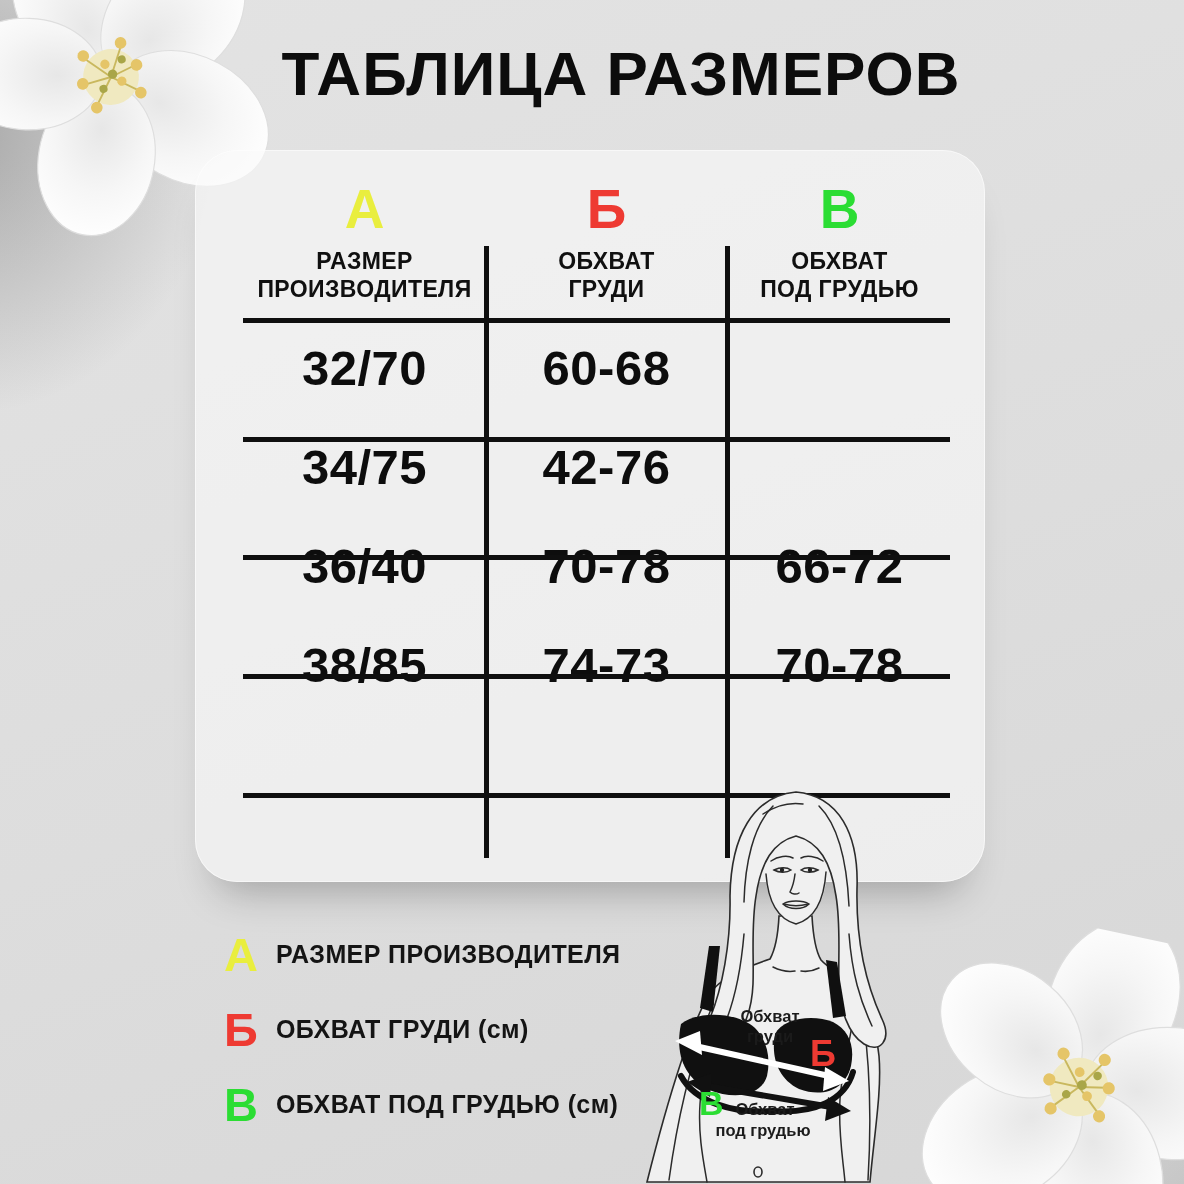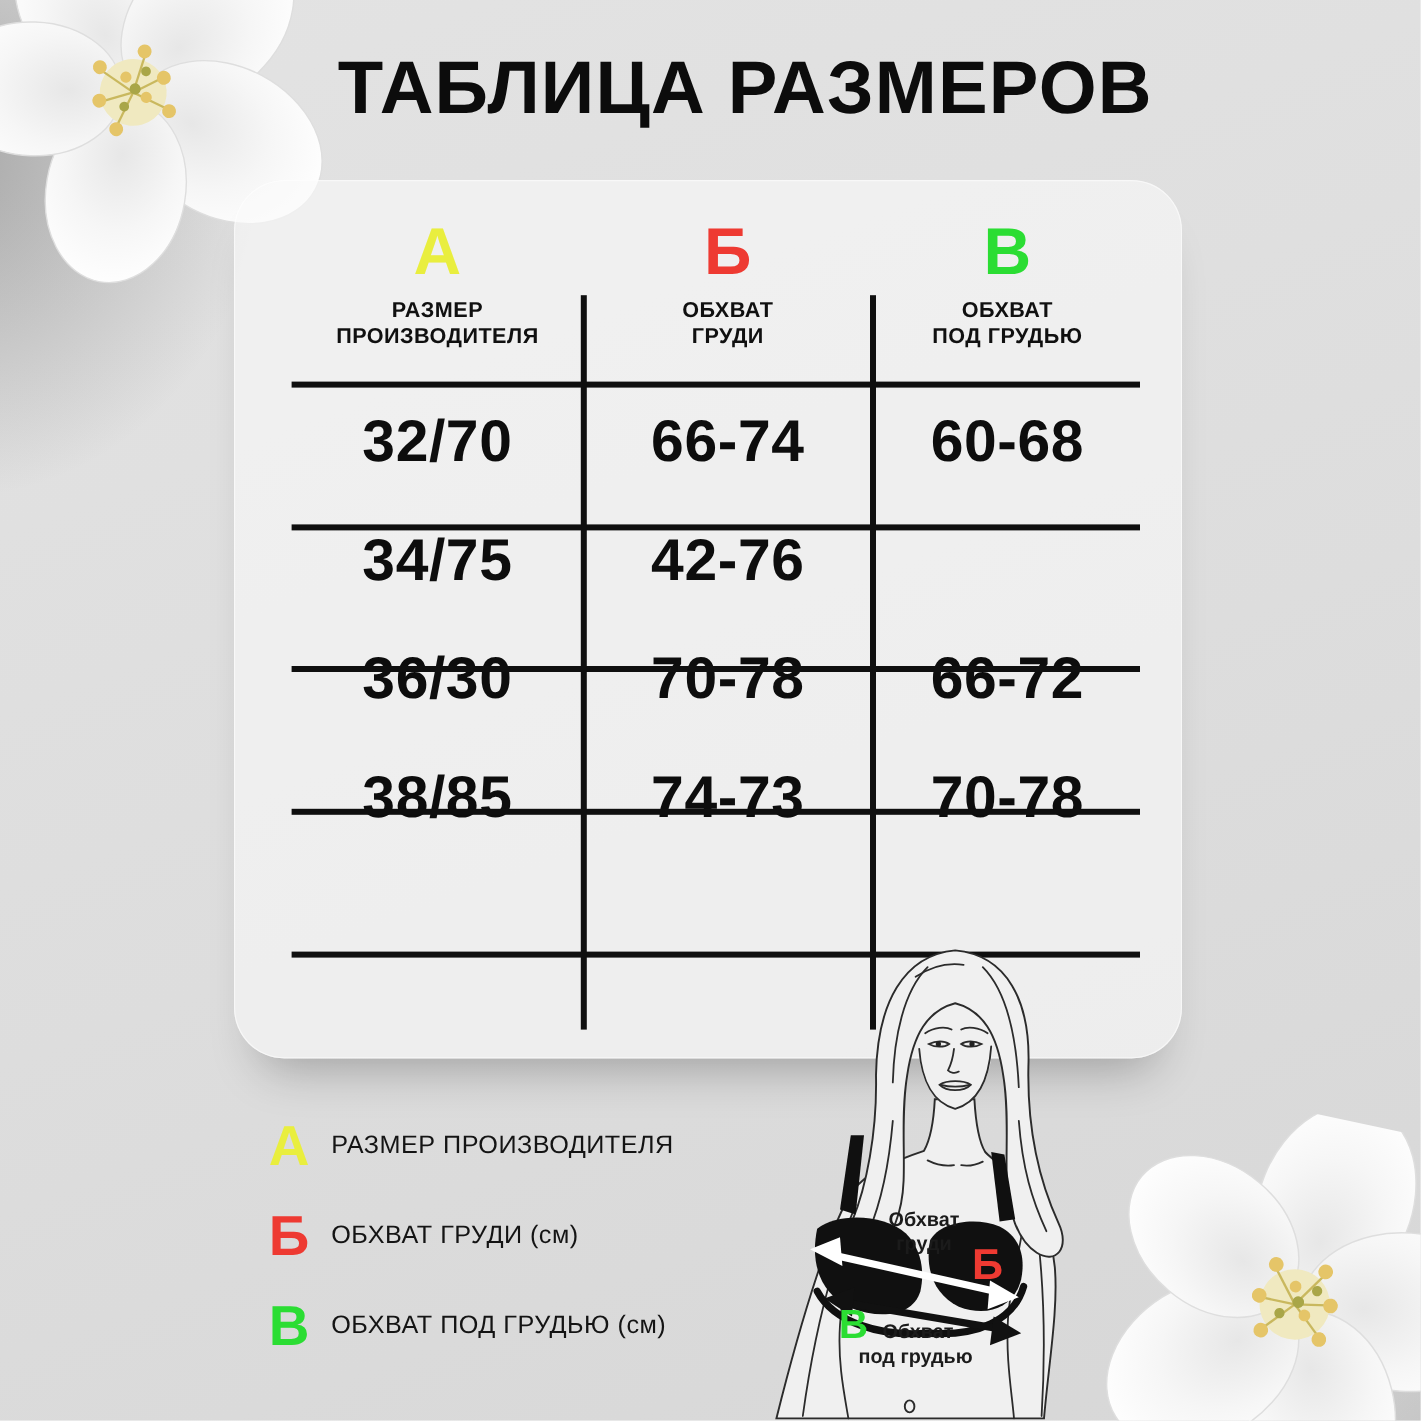--- a/index.html
+++ b/index.html
@@ -19,37 +19,37 @@
   .panel{position:absolute;left:195px;top:150px;width:790px;height:732px;border-radius:42px;
          background:rgba(250,250,250,.60);
          box-shadow:0 30px 40px -22px rgba(0,0,0,.28), inset 0 0 0 1px rgba(255,255,255,.55);}
   .grid{position:absolute;left:48px;top:0;width:709px;}
   .g-row{display:grid;grid-template-columns:243px 241px 225px;}
   .letters{position:absolute;top:26px;height:66px;width:709px;}
   .letters .cell{display:flex;align-items:center;justify-content:center;
                  font-size:55px;font-weight:700;}
   .hdr{position:absolute;top:98px;width:709px;}
   .hdr .cell{display:flex;flex-direction:column;align-items:center;justify-content:flex-start;
-             font-size:18px;font-weight:700;line-height:1.2;letter-spacing:.4px;color:#101010;}
+             font-size:23px;font-weight:700;line-height:1.2;letter-spacing:.4px;color:#101010;}
   .rows{position:absolute;top:168px;width:709px;}
   .rows .g-row{height:99px;text-align:center;}
   .rows .cell{display:flex;align-items:center;justify-content:center;
               font-size:49px;font-weight:700;letter-spacing:.5px;color:#0d0d0d;}
   .hline{position:absolute;left:48px;width:707px;height:4.5px;background:#0f0f0f;}
   .vline{position:absolute;top:96px;width:4.5px;height:612px;background:#0f0f0f;}
   .hl-0{top:168px}.hl-1{top:287px}.hl-2{top:405px}.hl-3{top:524px}.hl-4{top:643px}
   .vl-0{left:289px}.vl-1{left:530px}
 
   .c-yellow{color:#e9ee3e}.c-red{color:#ee3a32}.c-green{color:#2bdd33}
 
   
   .legend{position:absolute;left:224px;top:930px;display:flex;flex-direction:column;gap:26px;}
   .leg-row{display:flex;align-items:center;height:49px;}
   .leg-letter{width:52px;font-size:47px;font-weight:700;line-height:1;}
-  .leg-text{font-size:21px;font-weight:400;letter-spacing:.4px;color:#141414;}
+  .leg-text{font-size:25px;font-weight:700;letter-spacing:.4px;color:#141414;}
 
   
   .flower{position:absolute;pointer-events:none;}
   .flower-tl{left:-40px;top:-74px;width:302px;height:302px;transform:rotate(-16deg);}
   .flower-br{right:-54px;bottom:-62px;width:318px;height:318px;transform:rotate(12deg);}
 
   
   .illo{position:absolute;left:623px;top:784px;width:362px;height:400px;}
   .illo svg{display:block;}
   .sk{fill:#f0f0f0;stroke:#2b2b2b;stroke-width:1.6;}
@@ -185,29 +185,28 @@
       </div>
       <div class="cell">
         <span>ОБХВАТ</span>
         <span>ПОД ГРУДЬЮ</span>
       </div>
     </div>
 
     <div class="grid rows">
       <div class="g-row">
         <div class="cell">32/70</div>
-        <div class="cell">66-74</div>
         <div class="cell">60-68</div>
       </div>
       <div class="g-row">
         <div class="cell">34/75</div>
         <div class="cell">42-76</div>
       </div>
       <div class="g-row">
-        <div class="cell">36/30</div>
+        <div class="cell">36/40</div>
         <div class="cell">70-78</div>
         <div class="cell">66-72</div>
       </div>
       <div class="g-row">
         <div class="cell">38/85</div>
         <div class="cell">74-73</div>
         <div class="cell">70-78</div>
       </div>
     </div>
 

